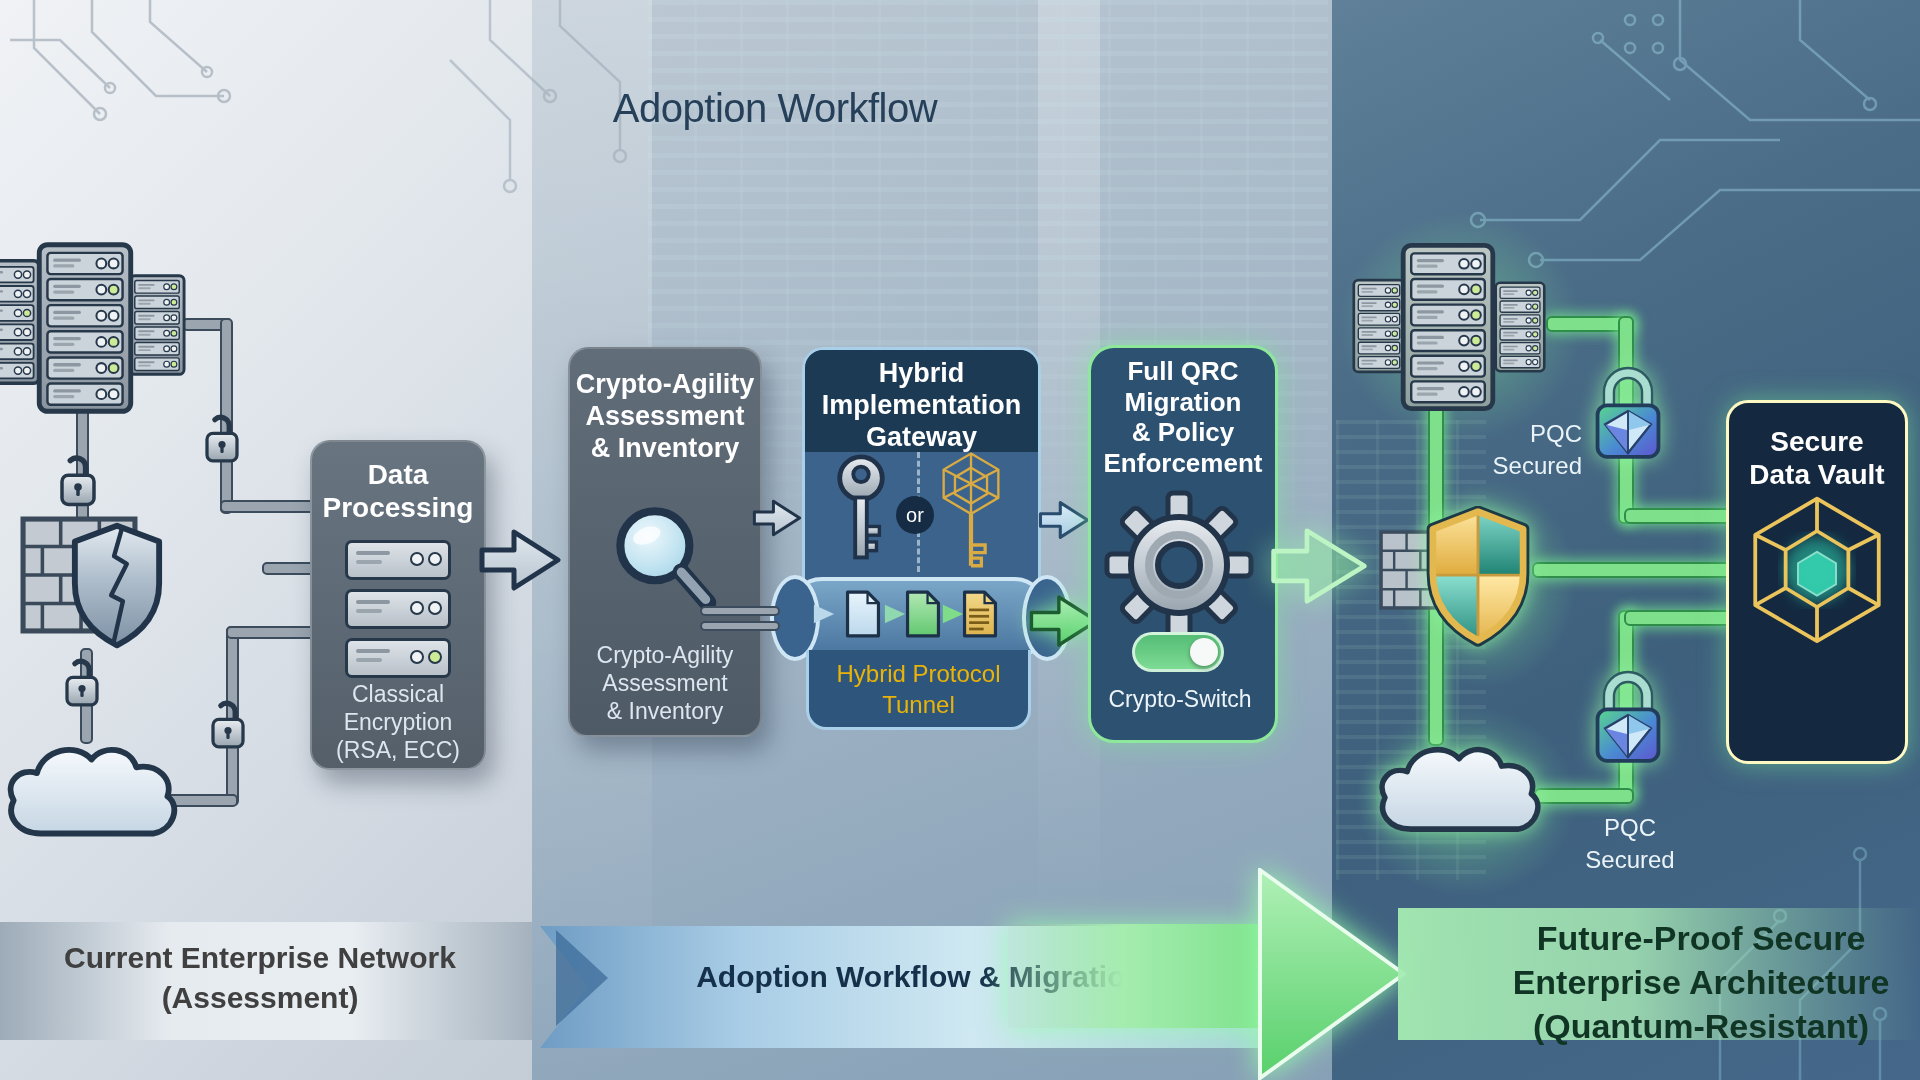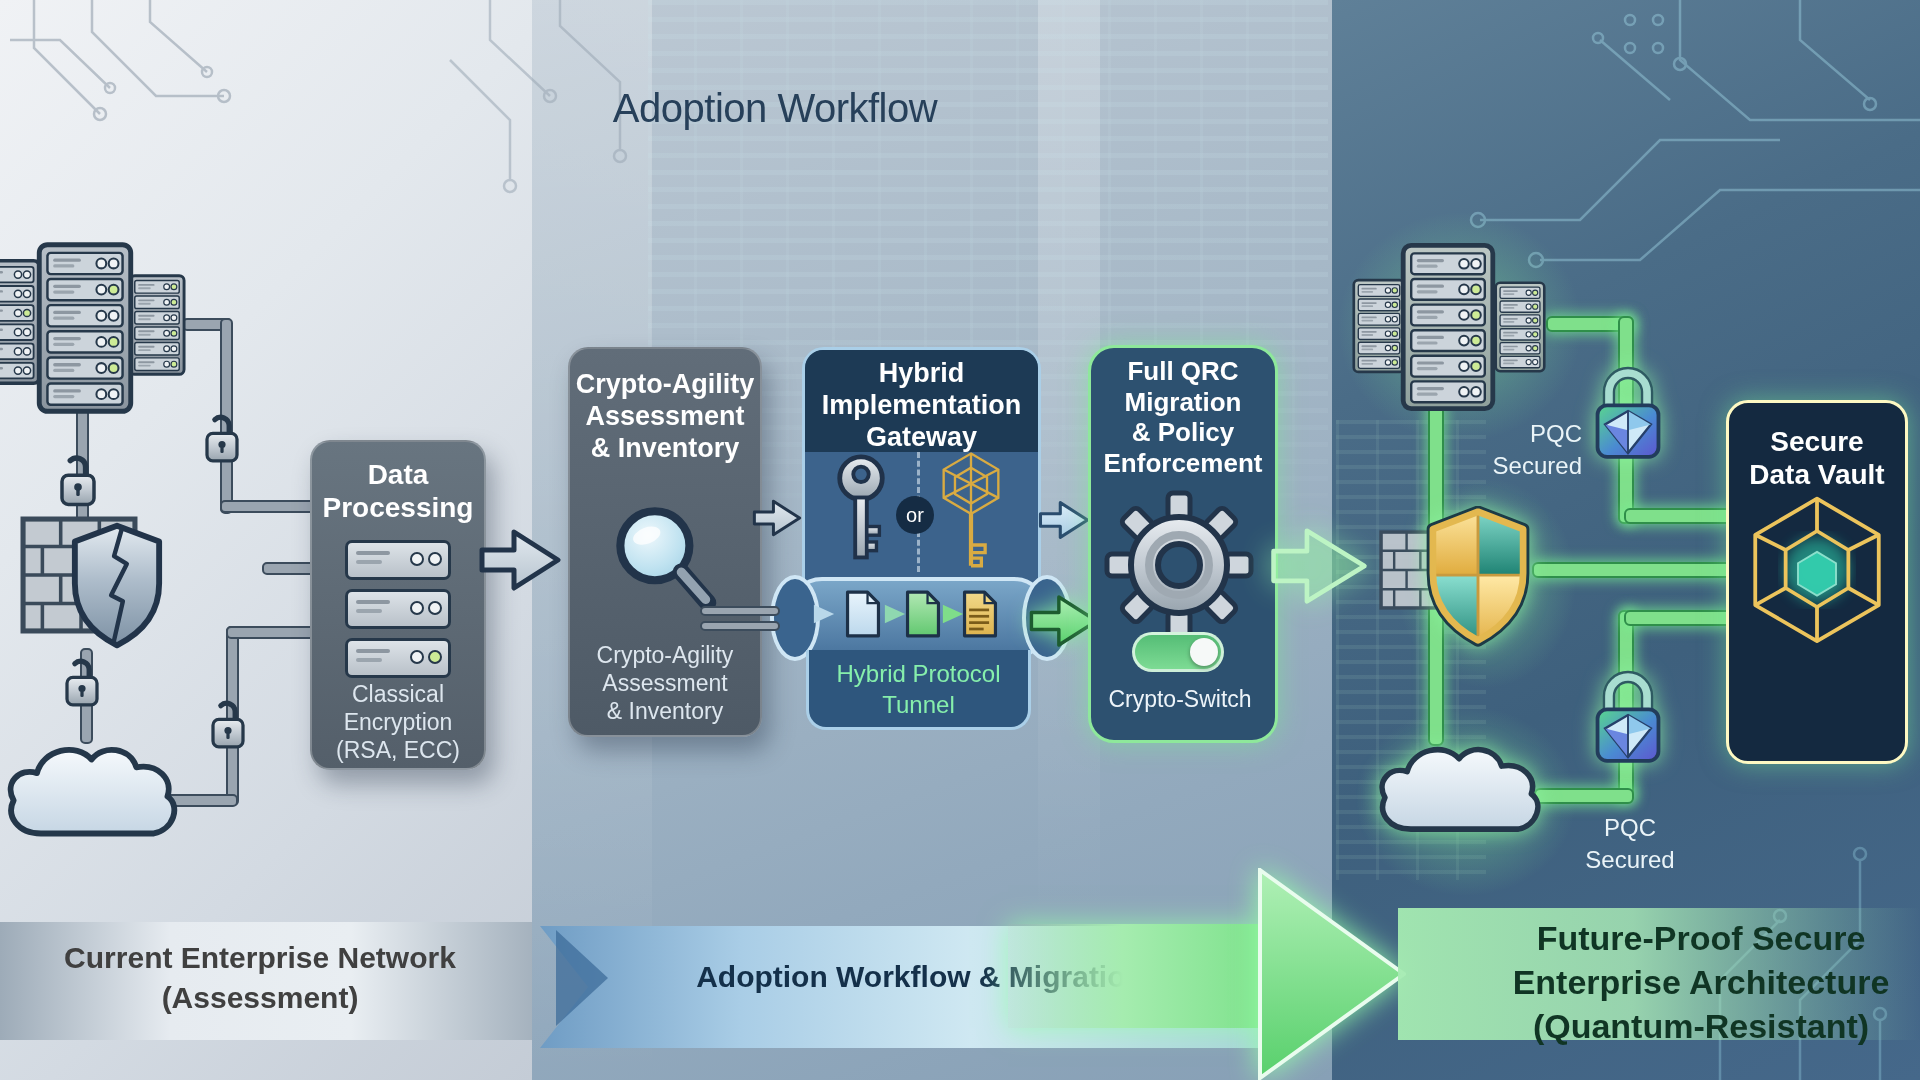--- a/index.html
+++ b/index.html
@@ -63,21 +63,21 @@
   .ms-d2.led{background:#cdeb96;}
   #or-circle{left:896px;top:496px;width:38px;height:38px;border-radius:50%;background:#152c44;
     color:#fff;font-size:20px;display:flex;align-items:center;justify-content:center;}
   #key-divider{left:917px;top:452px;width:0;height:120px;border-left:3px dashed rgba(235,245,252,.55);}
   
   #tunnel-body{left:788px;top:577px;width:252px;height:74px;
     background:linear-gradient(180deg,#7aa6c8,#49749e);border:4px solid #cfe6f5;border-radius:34px;}
   .tunnel-ellipse{width:42px;height:78px;border-radius:50%;background:#3a648e;border:4px solid #cfe6f5;}
   #tunnel-label{left:806px;top:650px;width:225px;height:80px;background:#2e567d;
     border:3px solid #aacfe8;border-top:none;border-radius:0 0 20px 20px;
-    color:#86efac;text-align:center;font-size:24px;line-height:1.3;padding-top:8px;box-sizing:border-box;}
+    color:#eab308;text-align:center;font-size:24px;line-height:1.3;padding-top:8px;box-sizing:border-box;}
   
   #crypto-toggle{left:1132px;top:632px;width:92px;height:40px;border-radius:20px;
     background:linear-gradient(180deg,#55bd76,#7ddb94);border:3px solid rgba(235,250,240,.8);box-sizing:border-box;}
   #toggle-knob{position:absolute;right:3px;top:3px;width:28px;height:28px;border-radius:50%;
     background:#f6f9f8;box-shadow:0 2px 4px rgba(0,0,0,.35);}
   #crypto-switch-label{left:1088px;top:686px;width:184px;text-align:center;color:#edf4f9;font-size:23px;}
   
   .pqc-label{color:#eaf4f8;font-size:24px;line-height:1.35;}
   
   #f-left-band{left:0;top:922px;width:532px;height:118px;

